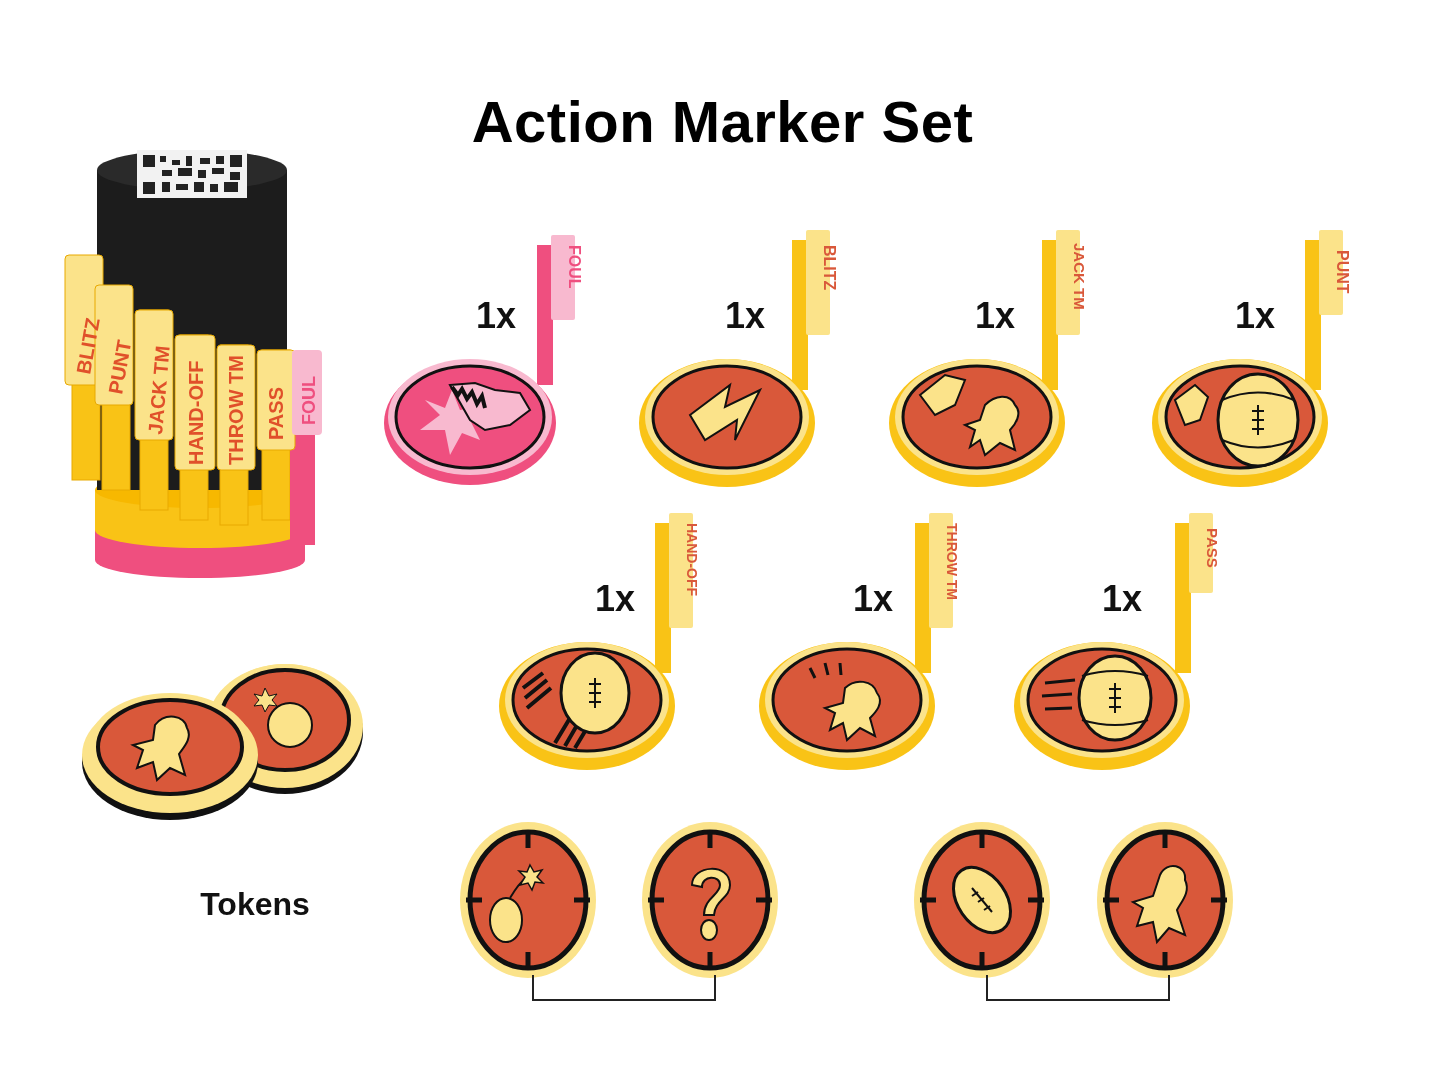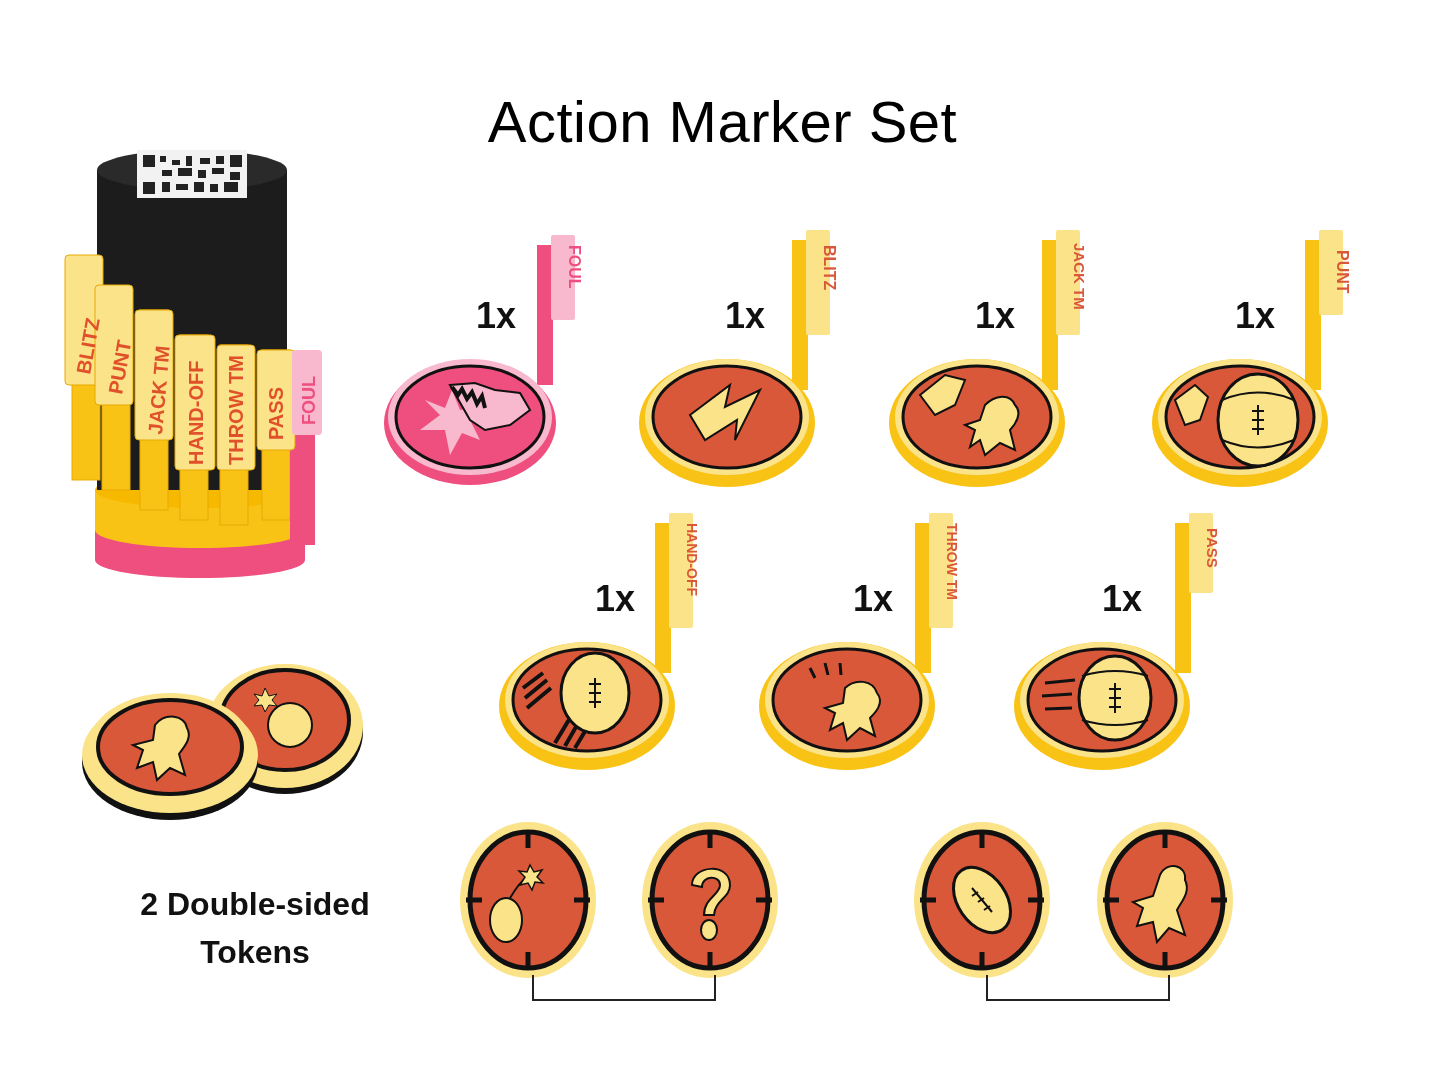--- a/index.html
+++ b/index.html
@@ -1,18 +1,18 @@
 <!DOCTYPE html>
 <html><head>
 <meta charset="utf-8">
 <style>
   html,body{margin:0;padding:0;background:#ffffff;}
   body{width:1445px;height:1084px;position:relative;overflow:hidden;font-family:"Liberation Sans","DejaVu Sans",sans-serif;}
   .abs{position:absolute;}
-  .title{left:0;width:1445px;top:88px;text-align:center;font-size:58px;font-weight:normal;color:#000;letter-spacing:0.5px;}
+  .title{left:0;width:1445px;top:88px;text-align:center;font-size:58px;font-weight:bold;color:#000;letter-spacing:0.5px;}
   .qty{font-size:36px;font-weight:bold;color:#111;}
   .caption{font-size:32px;font-weight:bold;color:#111;text-align:center;line-height:48px;}
   svg{display:block;}
   .bracket{border:2px solid #222;border-top:none;height:24px;}
 </style>
 </head>
 <body>
 
 <div class="abs title">Action Marker Set</div>
 
@@ -199,21 +199,20 @@
     <polygon points="190,38 194,46 202,44 197,50 202,56 194,55 190,62 187,55 179,56 184,50 179,44 187,46" fill="#fbe38a" stroke="#111" stroke-width="1"></polygon>
     <ellipse cx="95" cy="112" rx="88" ry="58" fill="#111"></ellipse>
     <ellipse cx="95" cy="105" rx="88" ry="58" fill="#fbe38a"></ellipse>
     <ellipse cx="95" cy="97" rx="82" ry="54" fill="#fbe38a"></ellipse>
     <ellipse cx="95" cy="97" rx="72" ry="47" fill="#d9583a" stroke="#111" stroke-width="4"></ellipse>
     <path d="M80,75 C90,62 110,65 112,78 C118,88 108,98 104,104 L110,125 L95,118 L82,130 L78,112 L62,118 L68,100 L58,95 L78,90 Z" fill="#fbe38a" stroke="#111" stroke-width="2"></path>
   </svg>
 </div>
 
 <div class="abs caption" style="left:100px;top:880px;width:310px;">
-  <div>2 Double-sided</div>
   <div>Tokens</div>
 </div>
 
 <div class="abs" style="left:458px;top:820px;width:140px;height:160px;">
   <svg width="140" height="160" viewBox="0 0 140 160">
     <ellipse cx="70" cy="80" rx="68" ry="78" fill="#fbe38a"></ellipse>
     <ellipse cx="70" cy="80" rx="58" ry="68" fill="#d9583a" stroke="#111" stroke-width="5"></ellipse>
     <g stroke="#111" stroke-width="5">
         <path d="M70,10 L70,28 M70,132 L70,150 M8,80 L24,80 M116,80 L132,80"></path>
       </g>

